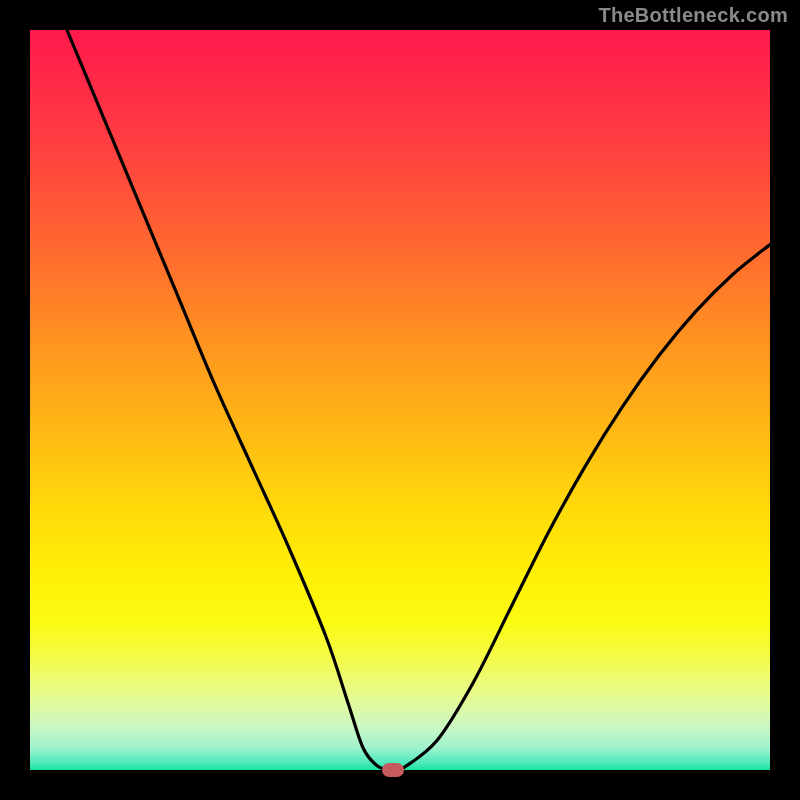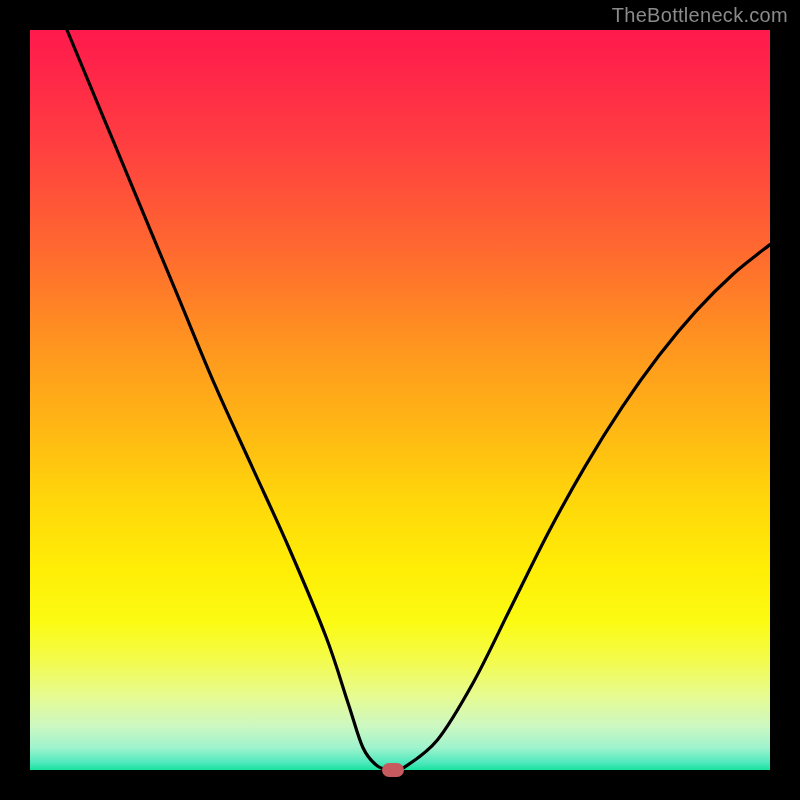--- a/index.html
+++ b/index.html
@@ -43,21 +43,21 @@
       #4fe9bd 99%,
       #17e29e 100%
     );
   }
   .watermark {
     position: absolute;
     top: 4px;
     right: 12px;
     color: #8a8a8a;
     font-size: 20px;
-    font-weight: 400;
+    font-weight: 700;
     letter-spacing: 0.3px;
     user-select: none;
   }
   svg.curve {
     position: absolute;
     left: 0;
     top: 0;
     width: 740px;
     height: 740px;
   }

